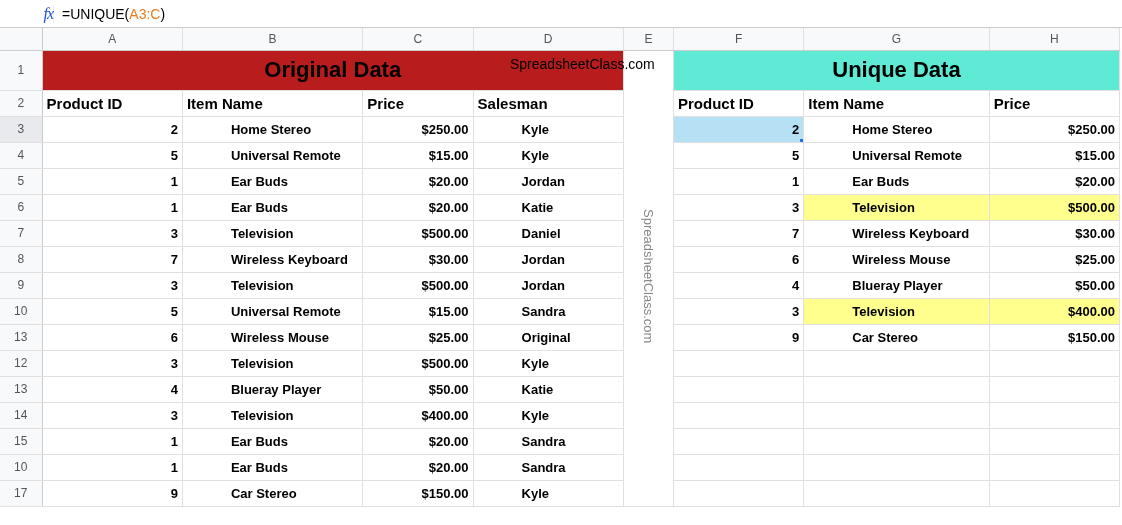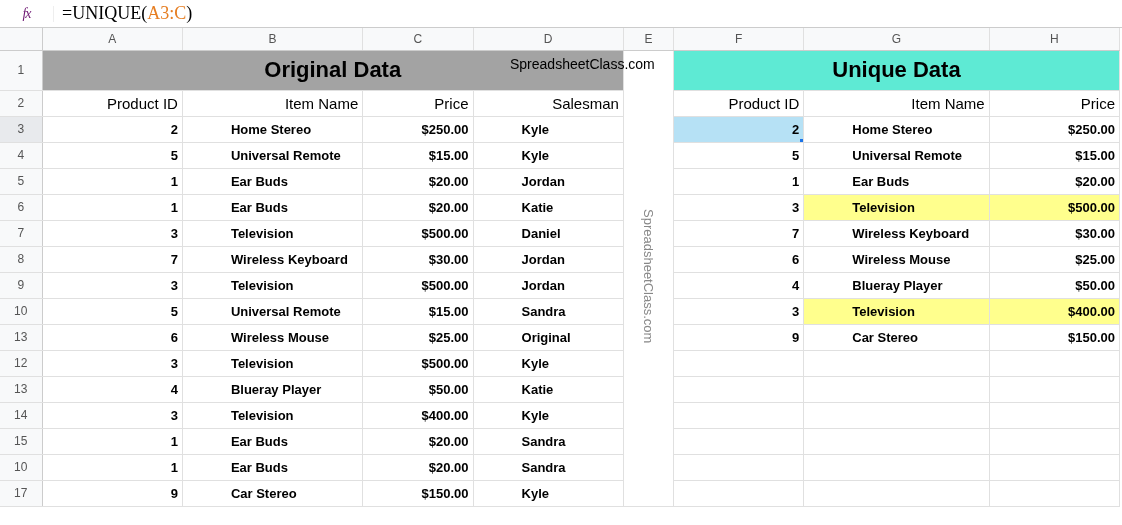--- a/index.html
+++ b/index.html
@@ -13,33 +13,33 @@
   }
   .formula-bar {
     display: flex;
     align-items: center;
     height: 28px;
     border-bottom: 1px solid #ccc;
     background: #fff;
   }
   .fx-label {
     width: 54px;
-    text-align: center;
+    text-align: right;
     font-style: italic;
-    color: #701a75;
-    font-size: 14px;
+    color: #1d4ed8;
+    font-size: 16px;
     border-right: 1px solid #eee;
     font-family: "Times New Roman", serif;
     letter-spacing: -1px;
   }
   .formula-input {
     flex: 1;
     padding: 0 8px;
-    font-family: Liberation Serif, serif;
-    font-size: 18px;
+    font-family: Liberation Sans, sans-serif;
+    font-size: 14px;
     color: #000;
   }
   .formula-input .orange { color: #e67e22; }
   .grid-wrap { position: relative; }
   table.grid {
     border-collapse: collapse;
     table-layout: fixed;
     width: 1120px;
   }
   .corner {
@@ -77,35 +77,35 @@
     border-bottom: 1px solid #e0e0e0;
     height: 26px;
     padding: 0 4px;
     white-space: nowrap;
     overflow: hidden;
     vertical-align: middle;
   }
   td.r { text-align: right; }
   td.l { text-align: left; padding-left: 48px; }
   .title-red {
-    background: #a3a3a3;
+    background: #b91c1c;
     font-weight: bold;
     font-size: 22px;
     text-align: center;
   }
   .title-green {
     background: #5eead4;
     font-weight: bold;
     font-size: 22px;
     text-align: center;
   }
   .hdr-cell {
-    font-weight: normal;
+    font-weight: bold;
     font-size: 15px;
-    text-align: right;
+    text-align: left;
   }
   .bold { font-weight: bold; }
   .selected {
     background: #b6e1f5;
     position: relative;
   }
   .selected::after {
     content: "";
     position: absolute;
     right: -2px; bottom: -2px;

